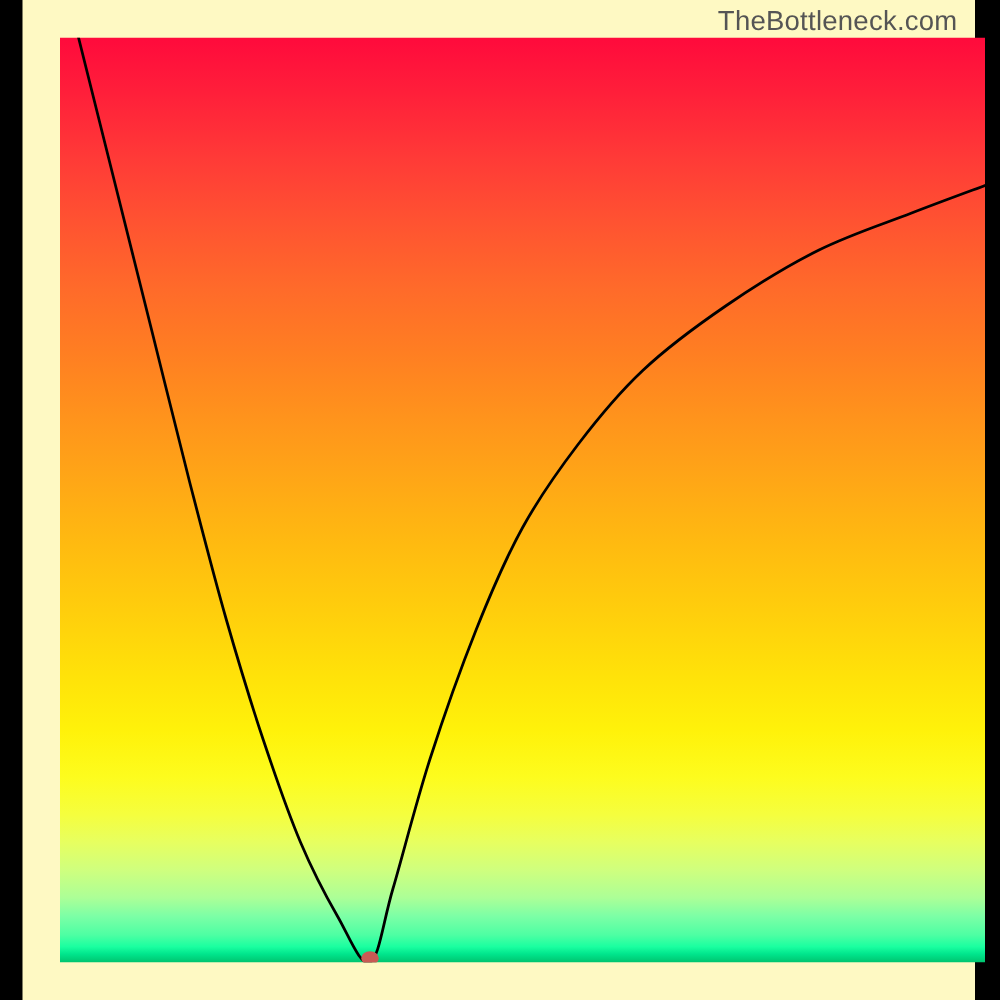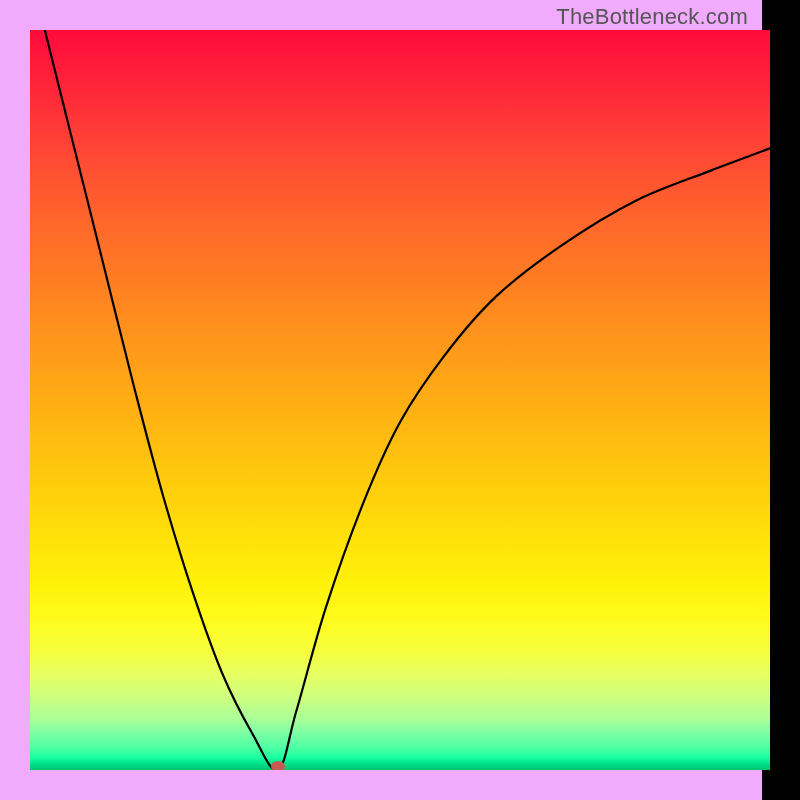--- a/index.html
+++ b/index.html
@@ -5,23 +5,23 @@
   * { margin: 0; padding: 0; box-sizing: border-box; }
   body {
     width: 800px;
     height: 800px;
     background: #000;
     position: relative;
     font-family: Arial, Helvetica, sans-serif;
   }
   .outer {
     position: absolute;
-    top: 0; left: 0;
+    top: 0; left: 18px;
     width: 762px; height: 800px;
-    background: #f0abfc;
+    background: #fef9c3;
   }
   .watermark {
     position: absolute;
     top: 4px;
     right: 14px;
     color: #555;
     font-size: 22px;
     font-weight: 500;
     z-index: 10;
     letter-spacing: 0.2px;

